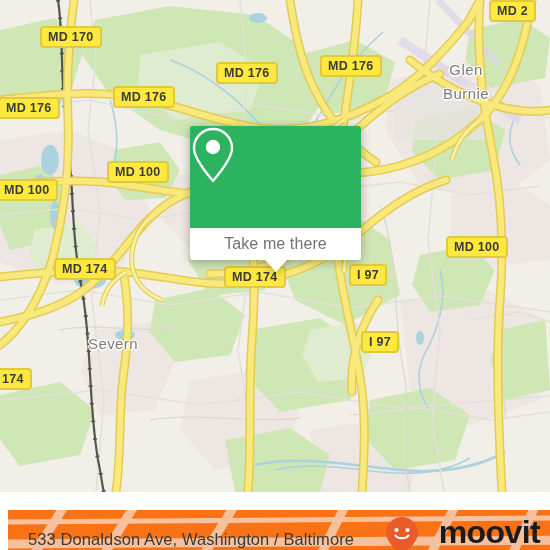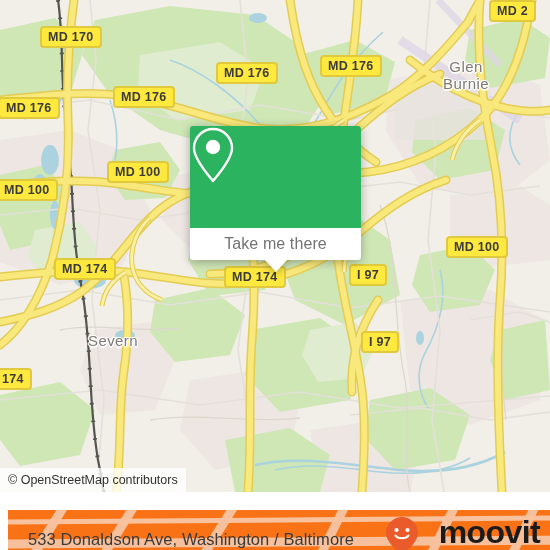--- a/index.html
+++ b/index.html
@@ -39,21 +39,21 @@
     top: 0;
   }
 
   
   .place-label {
     position: absolute;
     color: #7d7a73;
     font-size: 15px;
     letter-spacing: .4px;
     text-align: center;
-    line-height: 17px;
+    line-height: 24px;
     white-space: pre;
     text-shadow:
        1.5px 0 0 rgba(255,255,255,.9), -1.5px 0 0 rgba(255,255,255,.9),
        0 1.5px 0 rgba(255,255,255,.9), 0 -1.5px 0 rgba(255,255,255,.9),
        1px 1px 0 rgba(255,255,255,.9), -1px -1px 0 rgba(255,255,255,.9);
     pointer-events: none;
   }
 
   
   .shield {
@@ -346,21 +346,20 @@
     <div class="shield" style="left:-2px; top:97px;">MD 176</div>
     <div class="shield" style="left:107px; top:161px;">MD 100</div>
     <div class="shield" style="left:-4px; top:179px;">MD 100</div>
     <div class="shield" style="left:446px; top:236px;">MD 100</div>
     <div class="shield" style="left:54px; top:258px;">MD 174</div>
     <div class="shield" style="left:224px; top:266px;">MD 174</div>
     <div class="shield" style="left:349px; top:264px;">I 97</div>
     <div class="shield" style="left:361px; top:331px;">I 97</div>
     <div class="shield" style="left:-6px; top:368px;">174</div>
 
-    <div id="attribution">© OpenStreetMap contributors</div>
 
     <div id="popup-card">
       <div id="popup-green">
         <span>
           <svg width="46" height="58" viewBox="0 0 46 58" aria-hidden="true">
             <path d="M23 3 C12.5 3 4 11.5 4 22 C4 33.5 19 50 23 55 C27 50 42 33.5 42 22 C42 11.5 33.5 3 23 3 Z" fill="none" stroke="#ffffff" stroke-width="2.4" stroke-linejoin="round"></path>
             <circle cx="23" cy="21" r="7.2" fill="#ffffff"></circle>
           </svg>
         </span>
       </div>

